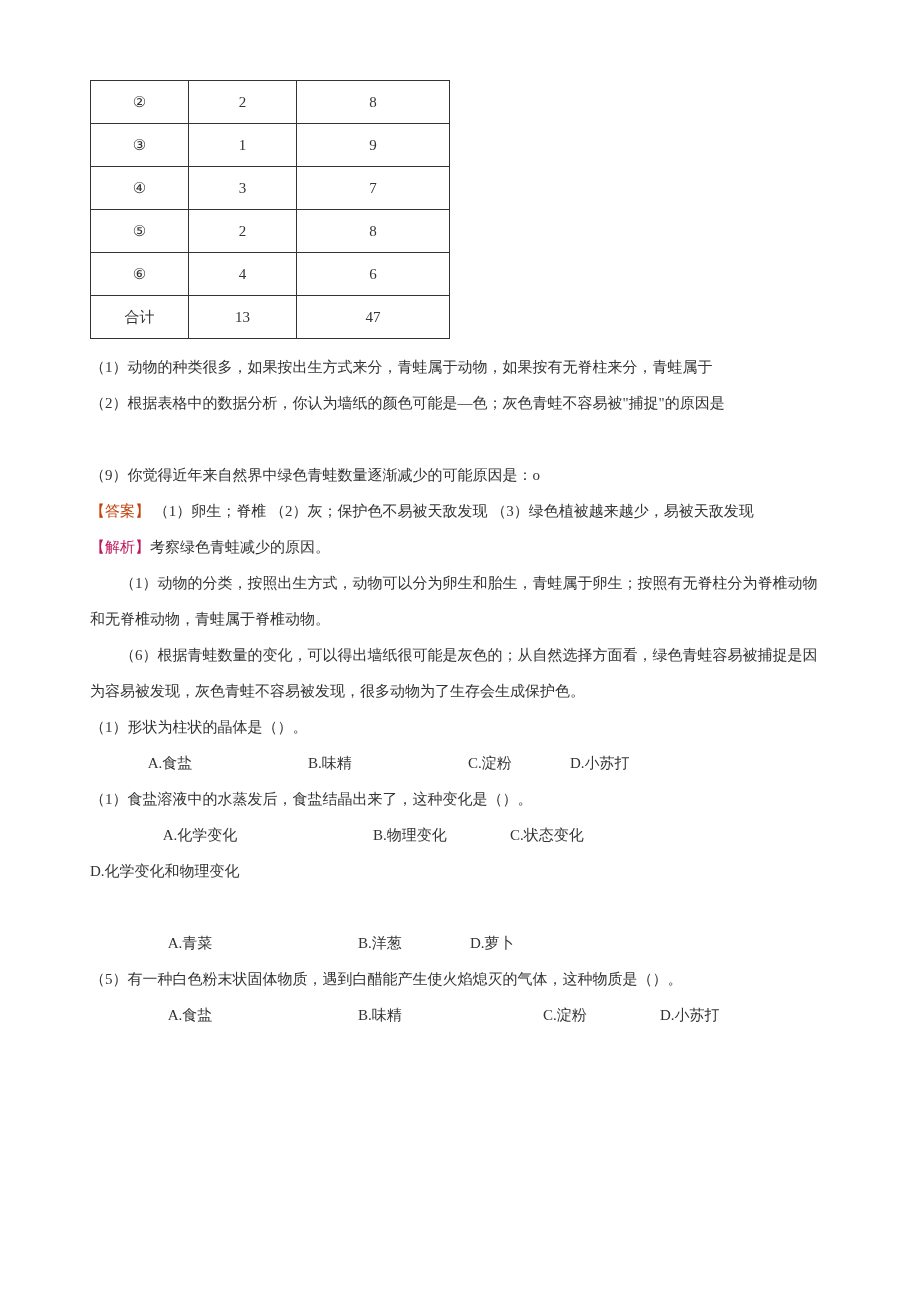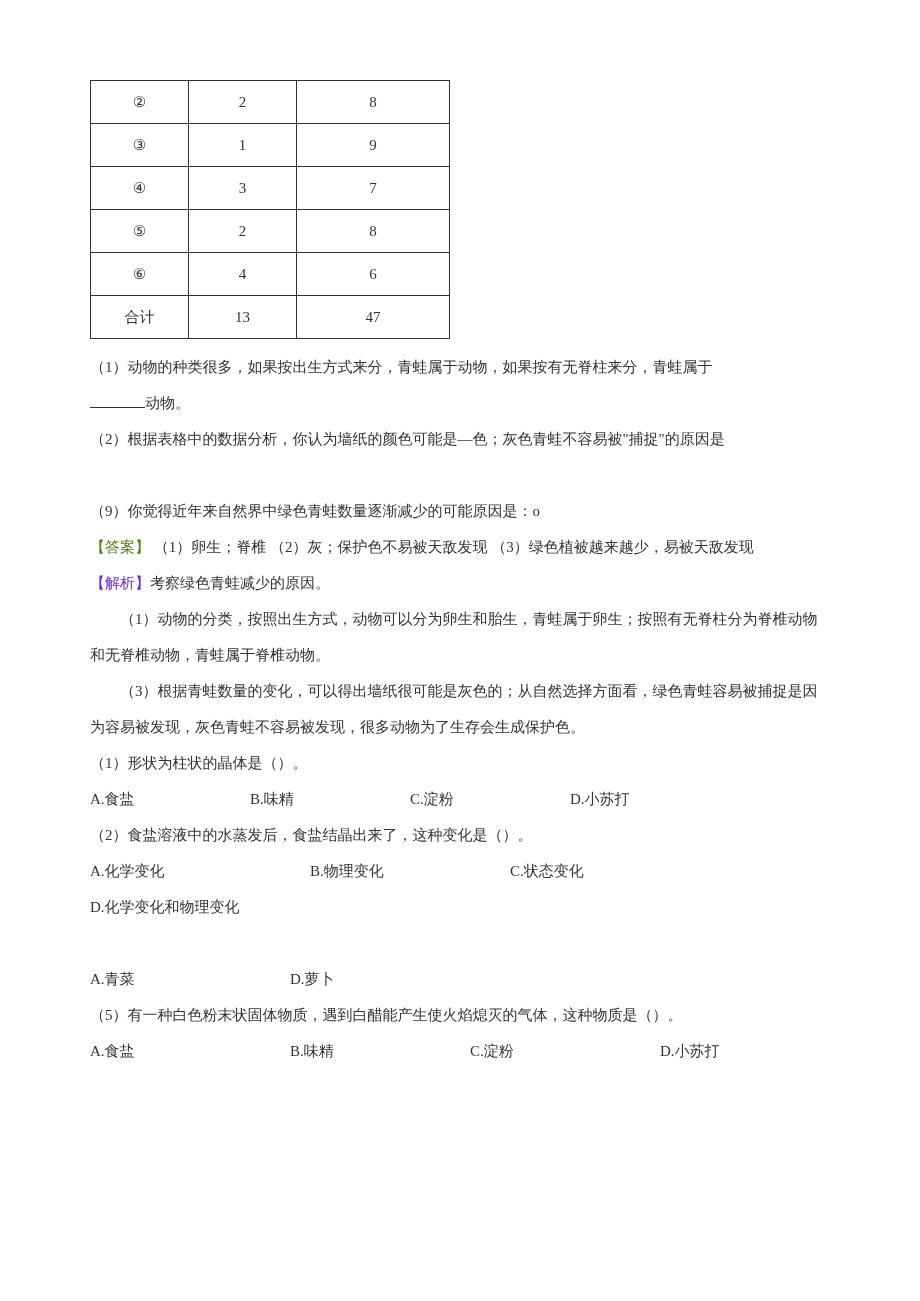--- a/index.html
+++ b/index.html
@@ -29,37 +29,38 @@
   .col1 { width: 95px; }
   .col2 { width: 105px; }
   .col3 { width: 150px; }
   .para {
     text-indent: 0;
   }
   .indent {
     text-indent: 2em;
   }
   .answer {
-    color: #4d7c0f;
+    color: #c2410c;
   }
   .analysis {
-    color: #6d28d9;
+    color: #be185d;
   }
   .black {
     color: #333;
   }
   .blank {
     display: inline-block;
     border-bottom: 1px solid #333;
     width: 55px;
     height: 1em;
     vertical-align: baseline;
   }
   .opts {
     display: flex;
+    text-align: center;
   }
   .opt {
     white-space: nowrap;
   }
 </style>
 </head>
 <body>
 
 <div class="page">
 
@@ -94,61 +95,59 @@
       <td class="col1">合计</td>
       <td class="col2">13</td>
       <td class="col3">47</td>
     </tr>
   </tbody>
     </table>
 
   <div class="para">
     <span>（1）动物的种类很多，如果按出生方式来分，青蛙属于动物，如果按有无脊柱来分，青蛙属于</span>
   </div>
-  <div class="para">
-    <span class="blank"></span><span>动物。</span>
-  </div>
 
   <div class="para">（2）根据表格中的数据分析，你认为墙纸的颜色可能是—色；灰色青蛙不容易被"捕捉"的原因是</div>
   <div class="para">&nbsp;</div>
 
   <div class="para">（9）你觉得近年来自然界中绿色青蛙数量逐渐减少的可能原因是：o</div>
 
   <div class="para">
     <span class="answer">【答案】</span><span class="black"> （1）卵生；脊椎 （2）灰；保护色不易被天敌发现 （3）绿色植被越来越少，易被天敌发现</span>
   </div>
 
   <div class="para">
     <span class="analysis">【解析】</span><span class="black">考察绿色青蛙减少的原因。</span>
   </div>
 
   <div class="para indent">（1）动物的分类，按照出生方式，动物可以分为卵生和胎生，青蛙属于卵生；按照有无脊柱分为脊椎动物和无脊椎动物，青蛙属于脊椎动物。</div>
-  <div class="para indent">（3）根据青蛙数量的变化，可以得出墙纸很可能是灰色的；从自然选择方面看，绿色青蛙容易被捕捉是因为容易被发现，灰色青蛙不容易被发现，很多动物为了生存会生成保护色。</div>
+  <div class="para indent">（6）根据青蛙数量的变化，可以得出墙纸很可能是灰色的；从自然选择方面看，绿色青蛙容易被捕捉是因为容易被发现，灰色青蛙不容易被发现，很多动物为了生存会生成保护色。</div>
 
 
   <div class="para">（1）形状为柱状的晶体是（）。</div>
   <div class="opts">
     <span class="opt" style="width:160px">A.食盐</span>
     <span class="opt" style="width:160px">B.味精</span>
     <span class="opt" style="width:160px">C.淀粉</span>
     <span class="opt">D.小苏打</span>
   </div>
 
-  <div class="para">（2）食盐溶液中的水蒸发后，食盐结晶出来了，这种变化是（）。</div>
+  <div class="para">（1）食盐溶液中的水蒸发后，食盐结晶出来了，这种变化是（）。</div>
   <div class="opts">
     <span class="opt" style="width:220px">A.化学变化</span>
     <span class="opt" style="width:200px">B.物理变化</span>
     <span class="opt">C.状态变化</span>
   </div>
   <div class="para">D.化学变化和物理变化</div>
 
   <div class="para">&nbsp;</div>
 
   <div class="opts">
     <span class="opt" style="width:200px">A.青菜</span>
+    <span class="opt" style="width:180px">B.洋葱</span>
     <span class="opt">D.萝卜</span>
   </div>
 
   <div class="para">（5）有一种白色粉末状固体物质，遇到白醋能产生使火焰熄灭的气体，这种物质是（）。</div>
   <div class="opts">
     <span class="opt" style="width:200px">A.食盐</span>
     <span class="opt" style="width:180px">B.味精</span>
     <span class="opt" style="width:190px">C.淀粉</span>
     <span class="opt">D.小苏打</span>
   </div>

